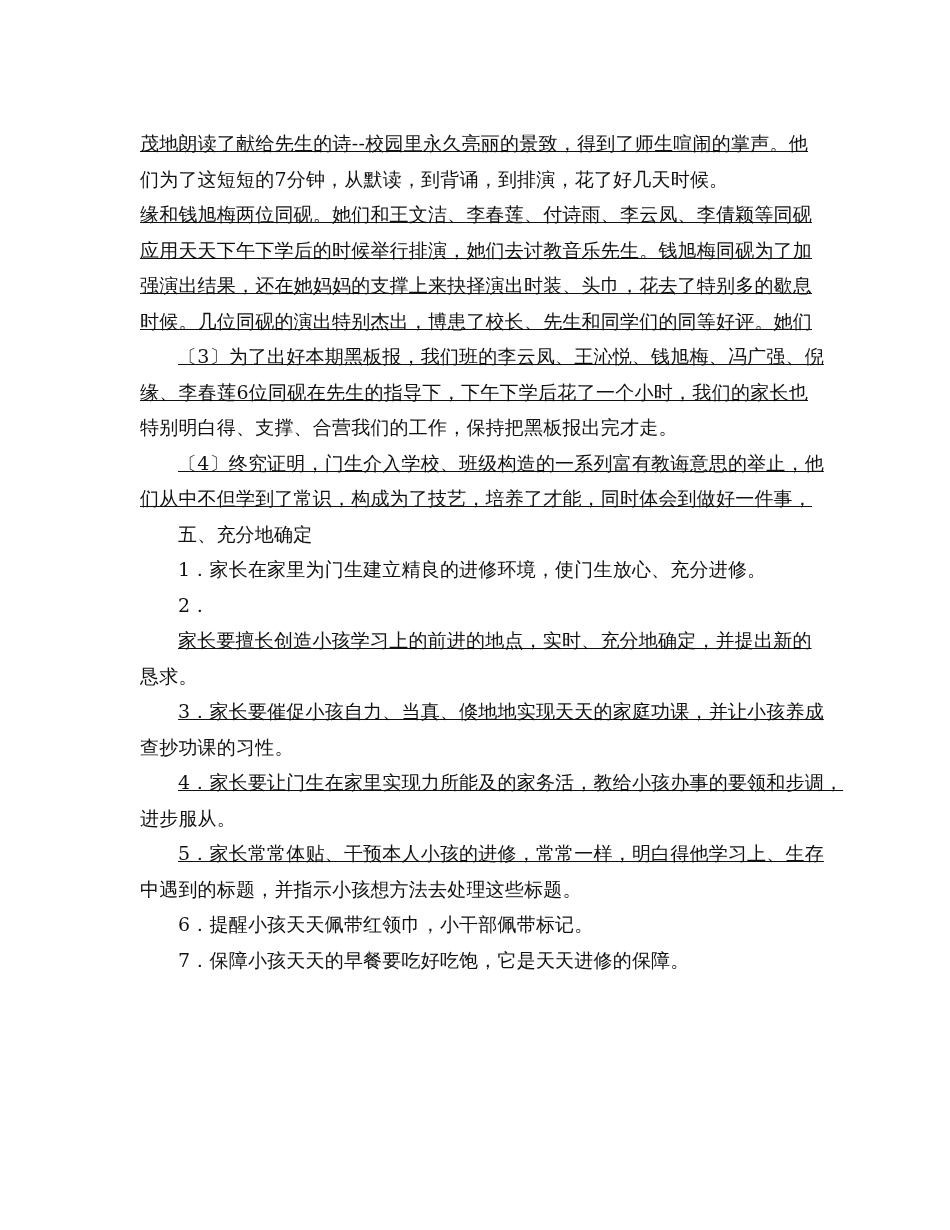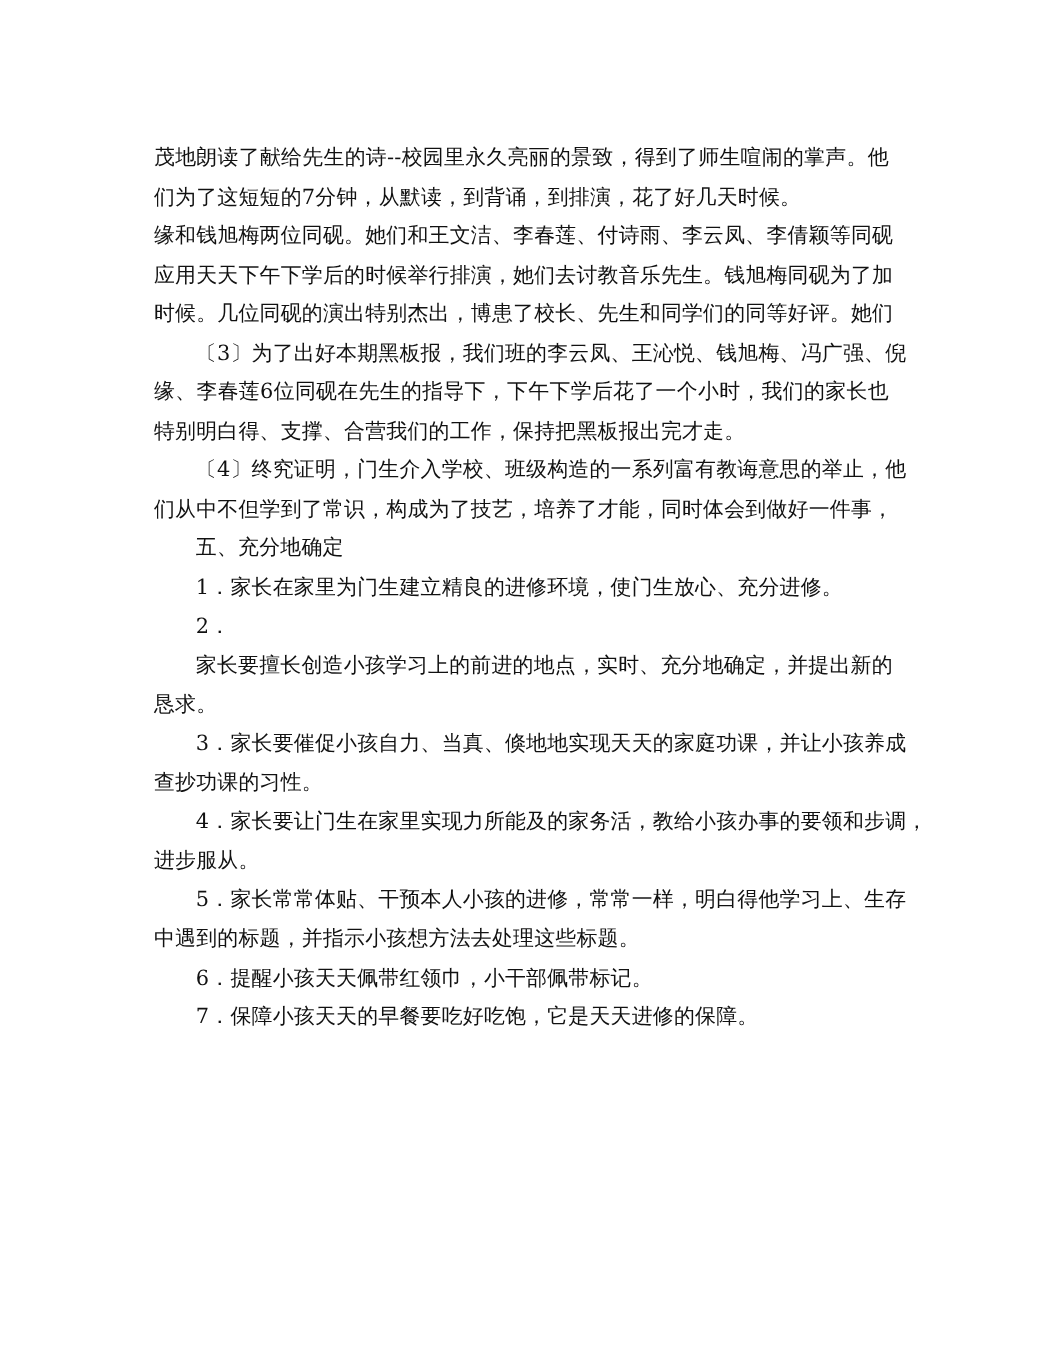--- a/index.html
+++ b/index.html
@@ -27,30 +27,32 @@
       font-size: 19px;
       white-space: nowrap;
       letter-spacing: 0.2px;
     }
     .indent {
       padding-left: 38px;
     }
     .justify {
       text-align: justify;
       text-align-last: justify;
+      text-decoration: underline;
     }
   </style>
 </head>
 <body>
 
 <div class="page">
   <div class="line justify">茂地朗读了献给先生的诗--校园里永久亮丽的景致，得到了师生喧闹的掌声。他</div>
   <div class="line">们为了这短短的7分钟，从默读，到背诵，到排演，花了好几天时候。</div>
   <div class="line justify">缘和钱旭梅两位同砚。她们和王文洁、李春莲、付诗雨、李云凤、李倩颖等同砚</div>
   <div class="line justify">应用天天下午下学后的时候举行排演，她们去讨教音乐先生。钱旭梅同砚为了加</div>
+  <div class="line justify">强演出结果，还在她妈妈的支撑上来抉择演出时装、头巾，花去了特别多的歇息</div>
   <div class="line justify">时候。几位同砚的演出特别杰出，博患了校长、先生和同学们的同等好评。她们</div>
   <div class="line indent justify">〔3〕为了出好本期黑板报，我们班的李云凤、王沁悦、钱旭梅、冯广强、倪</div>
   <div class="line justify">缘、李春莲6位同砚在先生的指导下，下午下学后花了一个小时，我们的家长也</div>
   <div class="line">特别明白得、支撑、合营我们的工作，保持把黑板报出完才走。</div>
   <div class="line indent justify">〔4〕终究证明，门生介入学校、班级构造的一系列富有教诲意思的举止，他</div>
   <div class="line justify">们从中不但学到了常识，构成为了技艺，培养了才能，同时体会到做好一件事，</div>
   <div class="line indent">五、充分地确定</div>
   <div class="line indent">1．家长在家里为门生建立精良的进修环境，使门生放心、充分进修。</div>
   <div class="line indent">2．</div>
   <div class="line indent justify">家长要擅长创造小孩学习上的前进的地点，实时、充分地确定，并提出新的</div>

